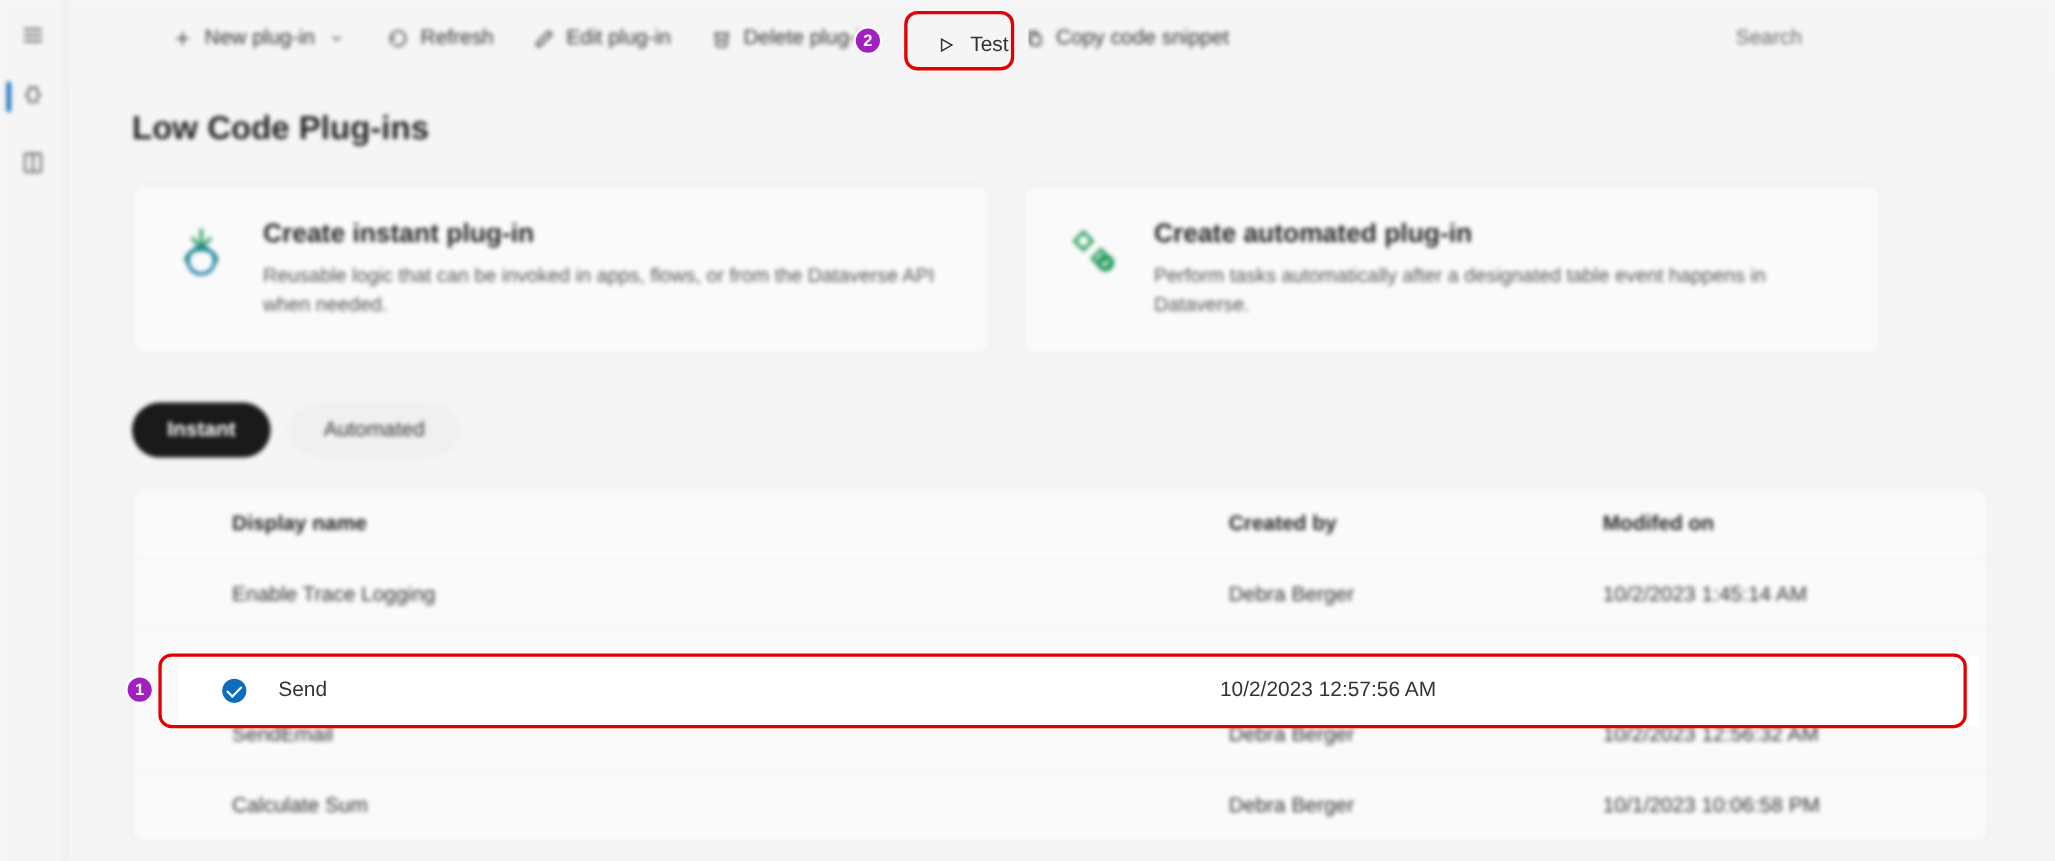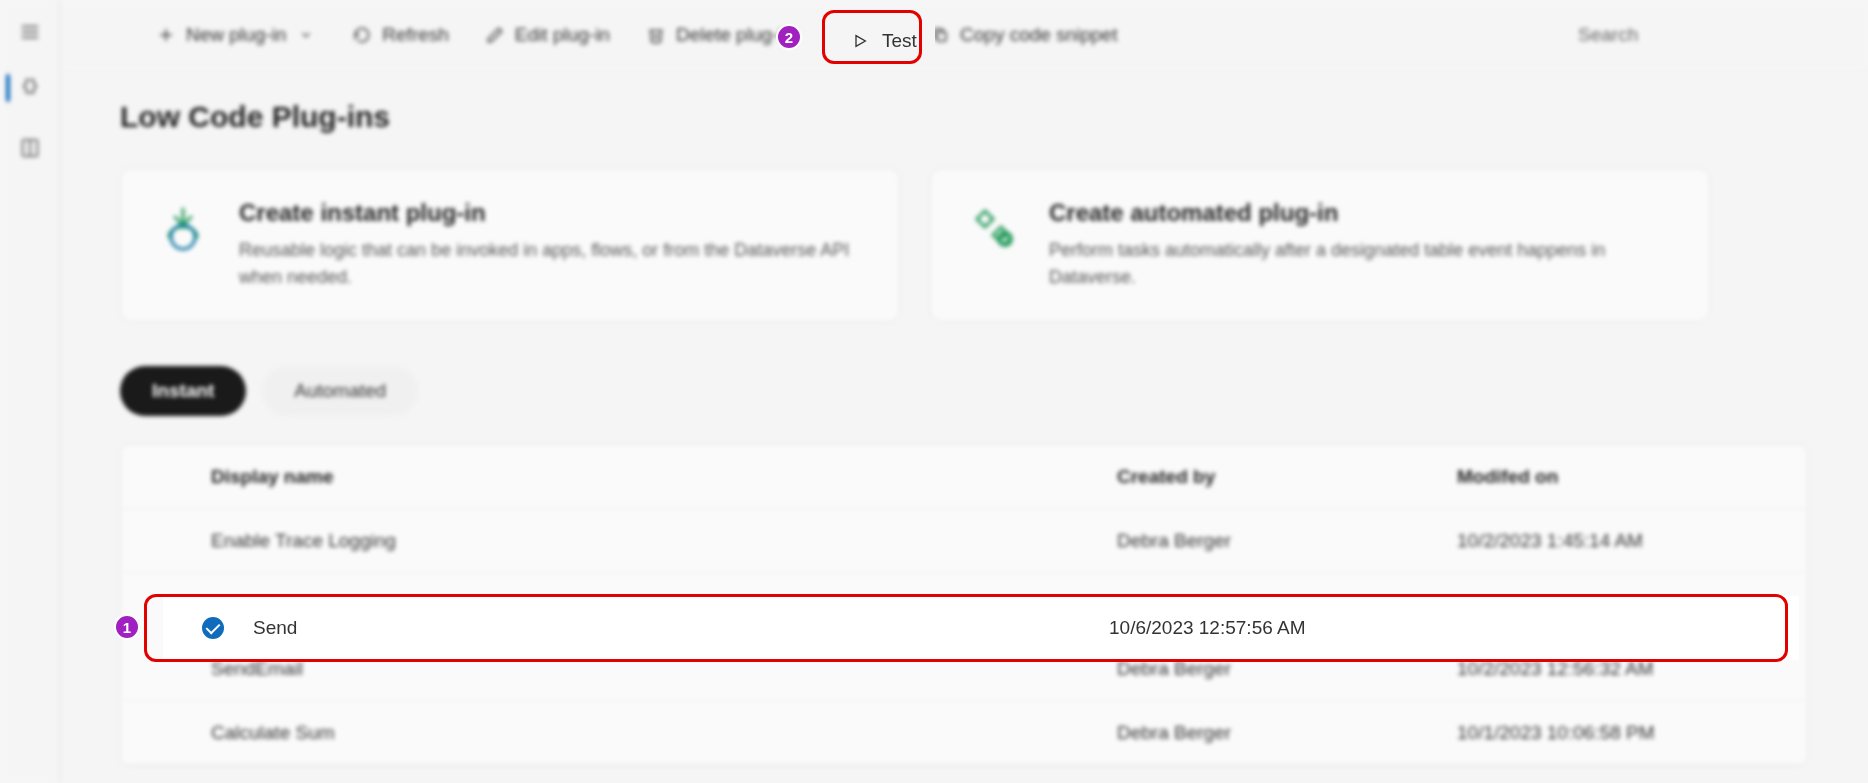--- a/index.html
+++ b/index.html
@@ -462,19 +462,19 @@
     <span>Test</span>
   </div>
 
   <div class="callout-badge" style="left:776px; top:24px;">2</div>
 
   <div class="row-sharp" style="left:148px; top:596px; width:1636px; height:64px;margin-left:15px;">
     <div class="check-cell">
         <div class="check-circle"></div>
       </div>
     <div>Send</div>
-    <div>10/6/2023 12:57:56 AM</div>
+    <div>10/2/2023 12:57:56 AM</div>
   </div>
 
   <div class="red-box" style="left:144px; top:594px; width:1644px; height:68px;"></div>
 
   <div class="callout-badge" style="left:114px; top:614px;">1</div>
 </div>
 
 </body></html>

